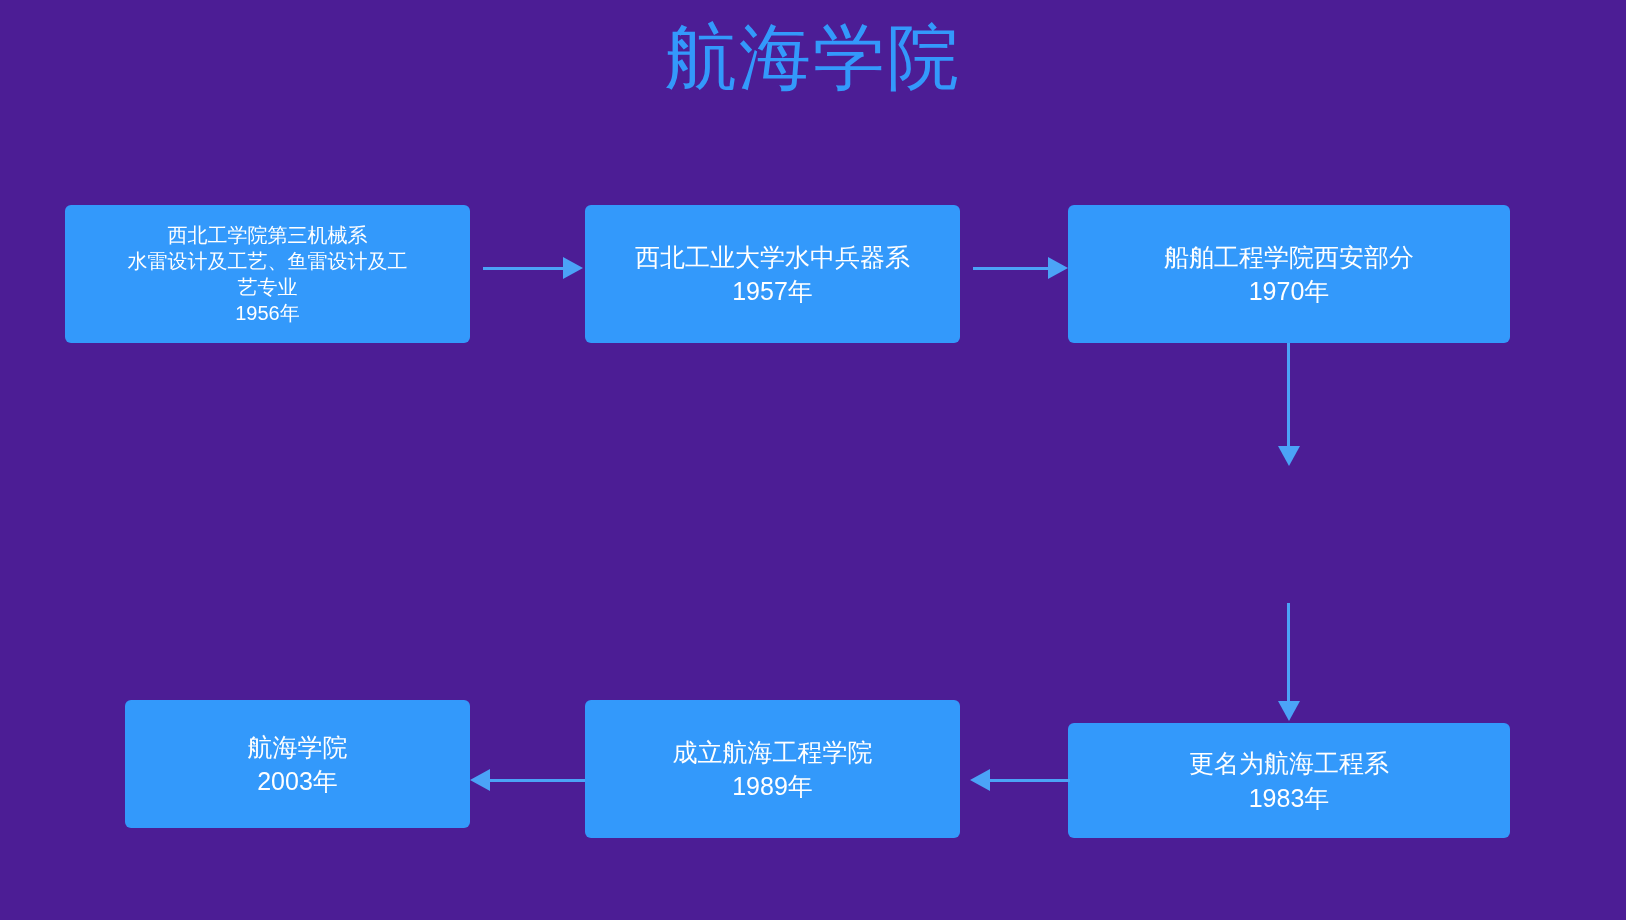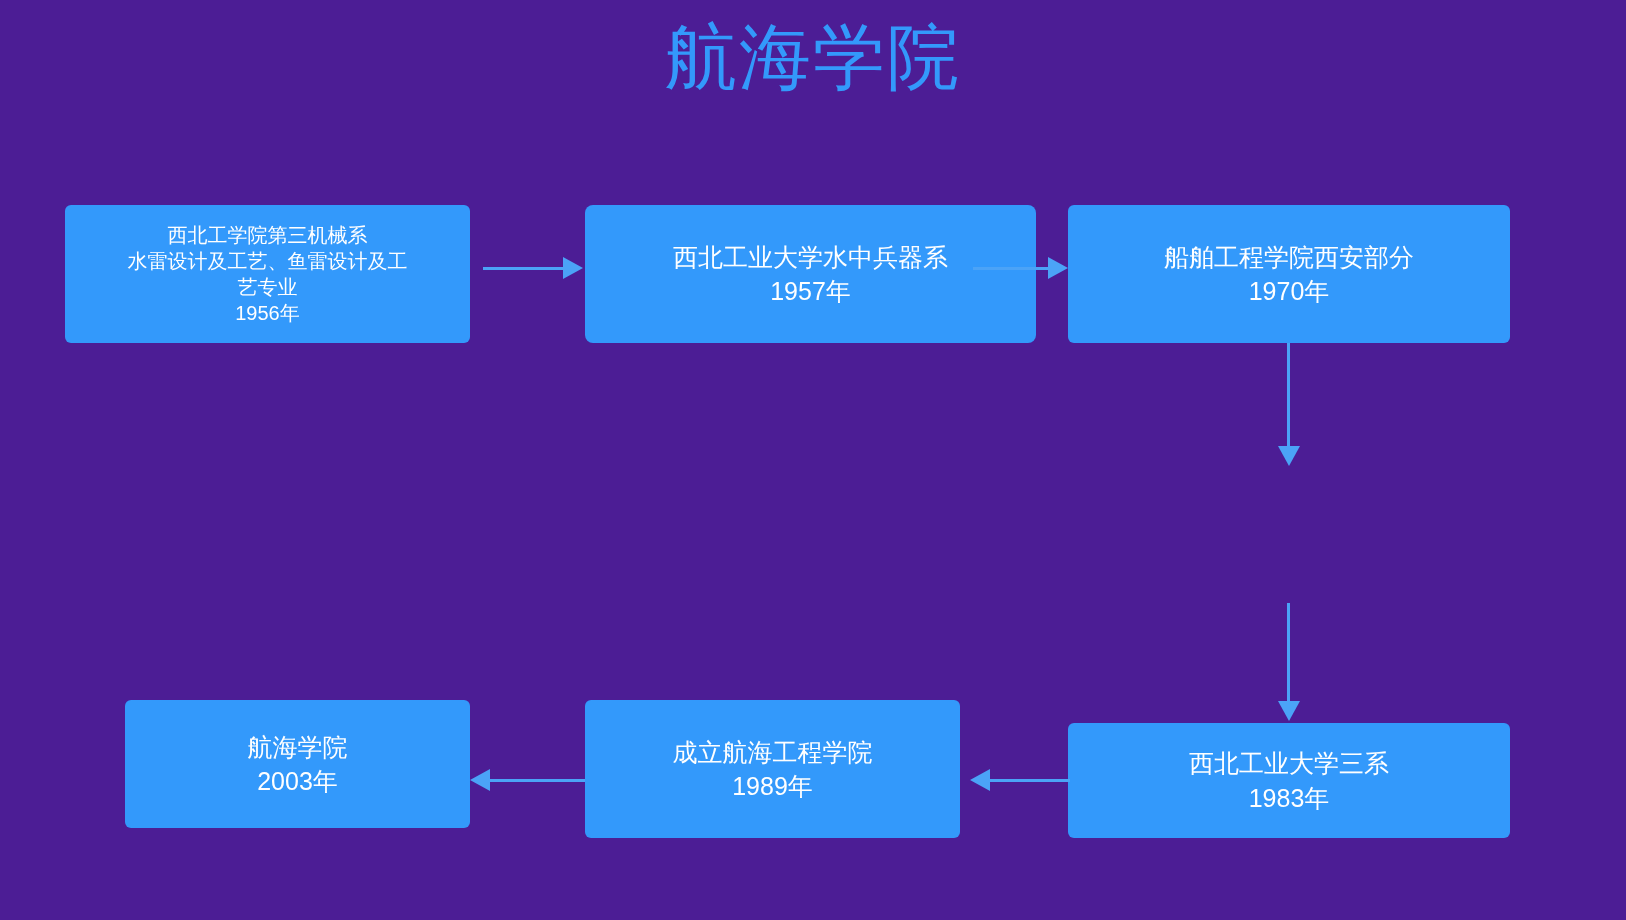--- a/index.html
+++ b/index.html
@@ -84,37 +84,37 @@
   <div id="page-title">航海学院</div>
 
   <div class="node dense" style="left:65px; top:205px; width:405px; height:138px;">西北工学院第三机械系
 水雷设计及工艺、鱼雷设计及工
 艺专业
 1956年</div>
 
   <div class="edge h" style="left:483px; top:267px; width:80px;"></div>
   <div class="arrow right" style="left:563px; top:257px;"></div>
 
-  <div class="node" style="left:585px; top:205px; width:451px; height:138px;border-radius:8px;">西北工业大学水中兵器系
+  <div class="node" style="left:585px; top:205px; width:375px; height:138px;">西北工业大学水中兵器系
 1957年</div>
 
   <div class="edge h" style="left:973px; top:267px; width:75px;"></div>
   <div class="arrow right" style="left:1048px; top:257px;"></div>
 
   <div class="node" style="left:1068px; top:205px; width:442px; height:138px;">船舶工程学院西安部分
 1970年</div>
 
   <div class="edge v" style="left:1287px; top:343px; height:105px;"></div>
   <div class="arrow down" style="left:1278px; top:446px;"></div>
 
 
   <div class="edge v" style="left:1287px; top:603px; height:100px;"></div>
   <div class="arrow down" style="left:1278px; top:701px;"></div>
 
-  <div class="node" style="left:1068px; top:723px; width:442px; height:115px;">西北工业大学三系
+  <div class="node" style="left:1068px; top:723px; width:442px; height:115px;">更名为航海工程系
 1983年</div>
 
   <div class="edge h" style="left:990px; top:779px; width:80px;"></div>
   <div class="arrow left" style="left:970px; top:769px;"></div>
 
   <div class="node" style="left:585px; top:700px; width:375px; height:138px;">成立航海工程学院
 1989年</div>
 
   <div class="edge h" style="left:490px; top:779px; width:95px;"></div>
   <div class="arrow left" style="left:470px; top:769px;"></div>

